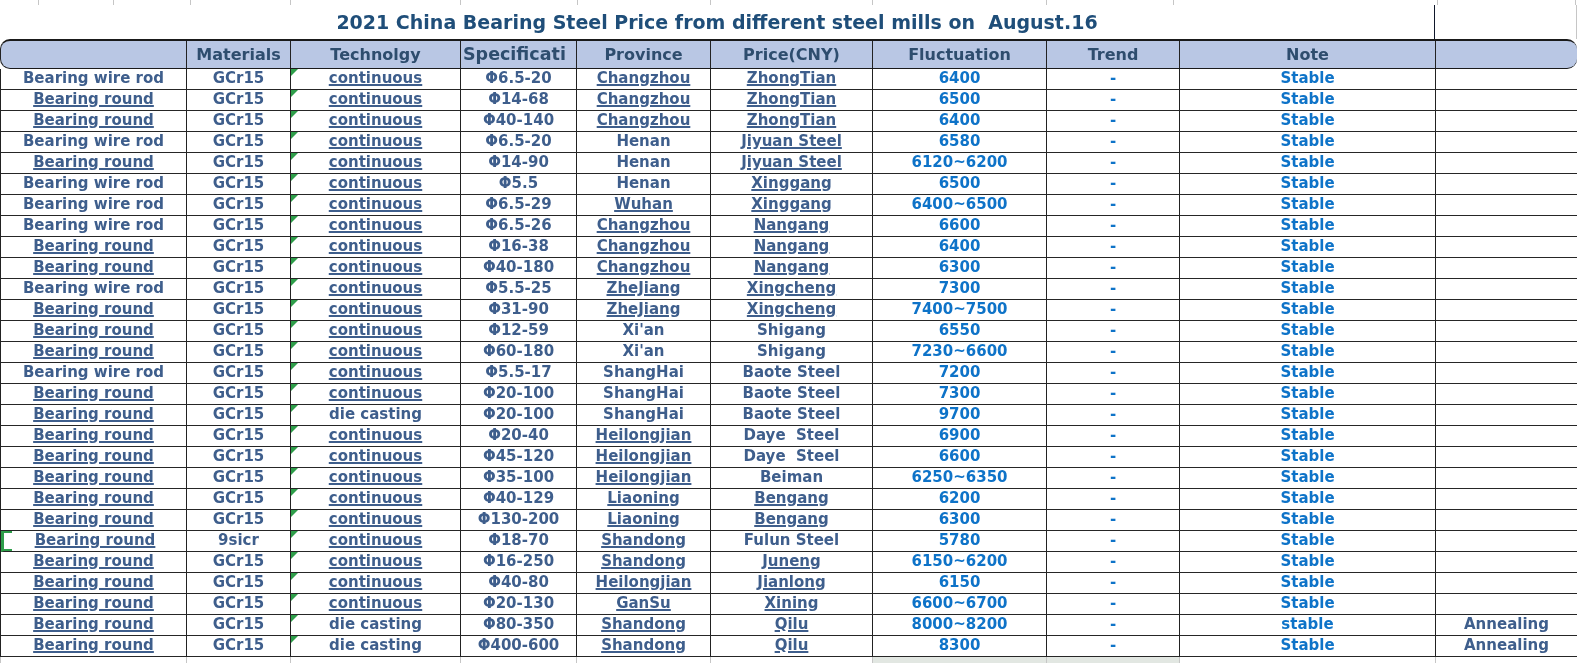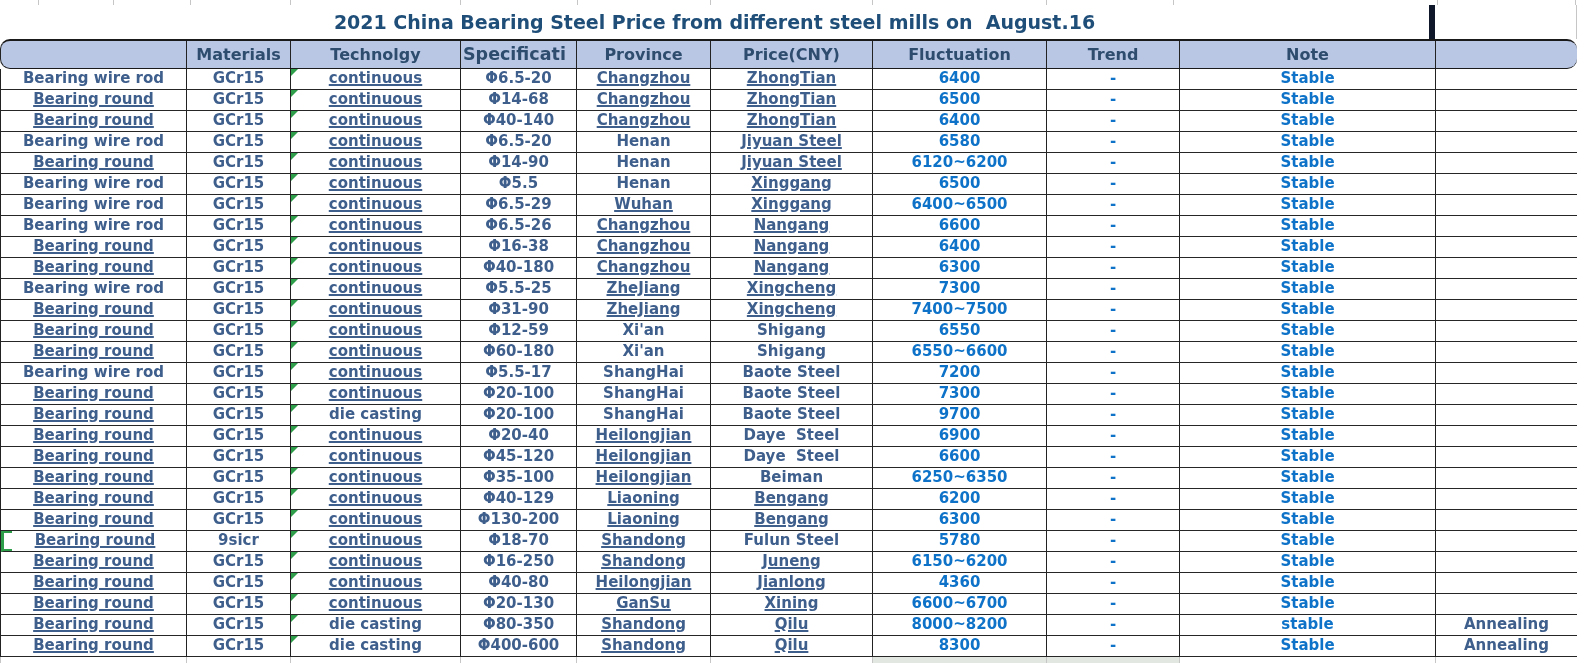--- a/index.html
+++ b/index.html
@@ -6,21 +6,21 @@
   .stage{
     position:relative;width:1577px;height:663px;overflow:hidden;background:#fff;
     font-family:"DejaVu Sans","Liberation Sans",sans-serif;font-weight:bold;
   }
   
   .topstrip{position:absolute;left:0;top:0;width:1577px;height:5px;background:#fff;}
   .topstrip .vline{position:absolute;top:0;width:1px;height:5px;background:#c6c6c6;}
   
   .titlerow{position:absolute;left:0;top:5px;width:1577px;height:34px;display:flex;}
   .titlecell{
-    width:1435px;height:34px;box-sizing:border-box;border-right:6px solid #0f172a;
+    width:1435px;height:34px;box-sizing:border-box;border-right:1px solid #0f172a;
     text-align:center;line-height:34px;font-size:19px;color:#1f4e79;white-space:pre;overflow:hidden;
   }
   .titlenote{width:142px;height:34px;box-sizing:border-box;border-right:1px solid #c6c6c6;}
   
   .row{
     display:grid;box-sizing:border-box;
     grid-template-columns:186px 104px 170px 116px 134px 162px 174px 133px 256px 142px;
     border-left:1px solid #222;
   }
   .cell{
@@ -248,21 +248,21 @@
         <div class="cell blue">Stable</div>
         <div class="cell dark"></div>
       </div>
       <div class="row body">
         <div class="cell dark u">Bearing round</div>
         <div class="cell dark">GCr15</div>
         <div class="cell dark u">continuous<span class="tri"></span></div>
         <div class="cell dark">Φ60-180</div>
         <div class="cell dark">Xi'an</div>
         <div class="cell dark">Shigang</div>
-        <div class="cell blue">6550~6600</div>
+        <div class="cell blue">7230~6600</div>
         <div class="cell blue">-</div>
         <div class="cell blue">Stable</div>
         <div class="cell dark"></div>
       </div>
       <div class="row body">
         <div class="cell dark">Bearing wire rod</div>
         <div class="cell dark">GCr15</div>
         <div class="cell dark u">continuous<span class="tri"></span></div>
         <div class="cell dark">Φ5.5-17</div>
         <div class="cell dark">ShangHai</div>
@@ -380,21 +380,21 @@
         <div class="cell blue">Stable</div>
         <div class="cell dark"></div>
       </div>
       <div class="row body">
         <div class="cell dark u">Bearing round</div>
         <div class="cell dark">GCr15</div>
         <div class="cell dark u">continuous<span class="tri"></span></div>
         <div class="cell dark">Φ40-80</div>
         <div class="cell dark u">Heilongjian</div>
         <div class="cell dark u">Jianlong</div>
-        <div class="cell blue">4360</div>
+        <div class="cell blue">6150</div>
         <div class="cell blue">-</div>
         <div class="cell blue">Stable</div>
         <div class="cell dark"></div>
       </div>
       <div class="row body">
         <div class="cell dark u">Bearing round</div>
         <div class="cell dark">GCr15</div>
         <div class="cell dark u">continuous<span class="tri"></span></div>
         <div class="cell dark">Φ20-130</div>
         <div class="cell dark u">GanSu</div>

